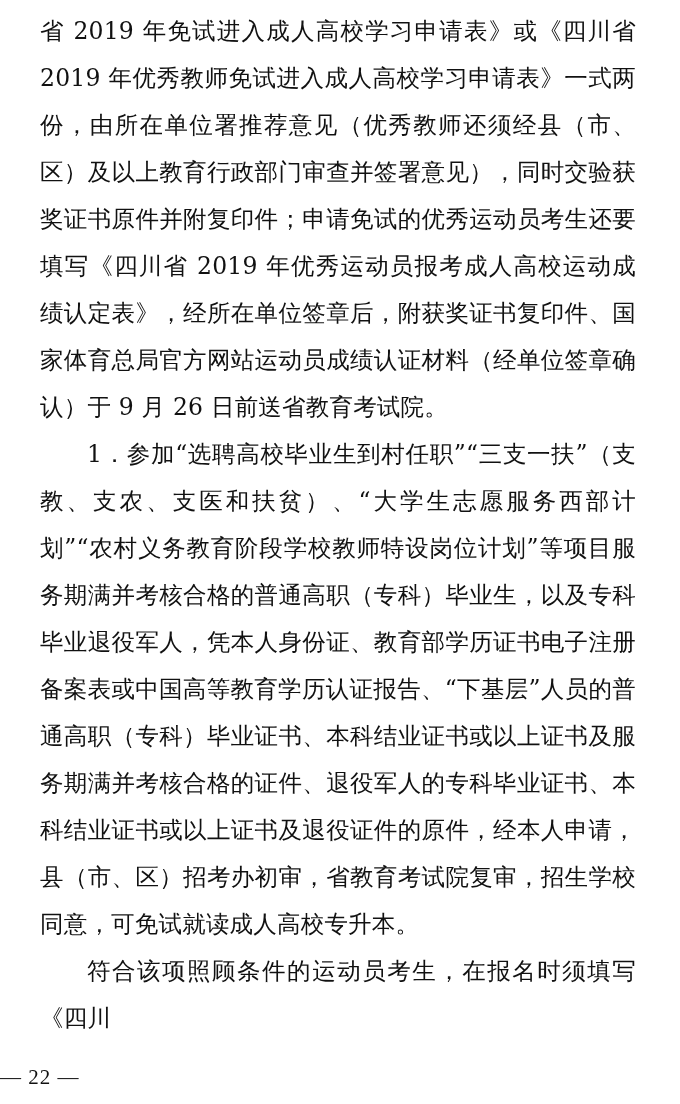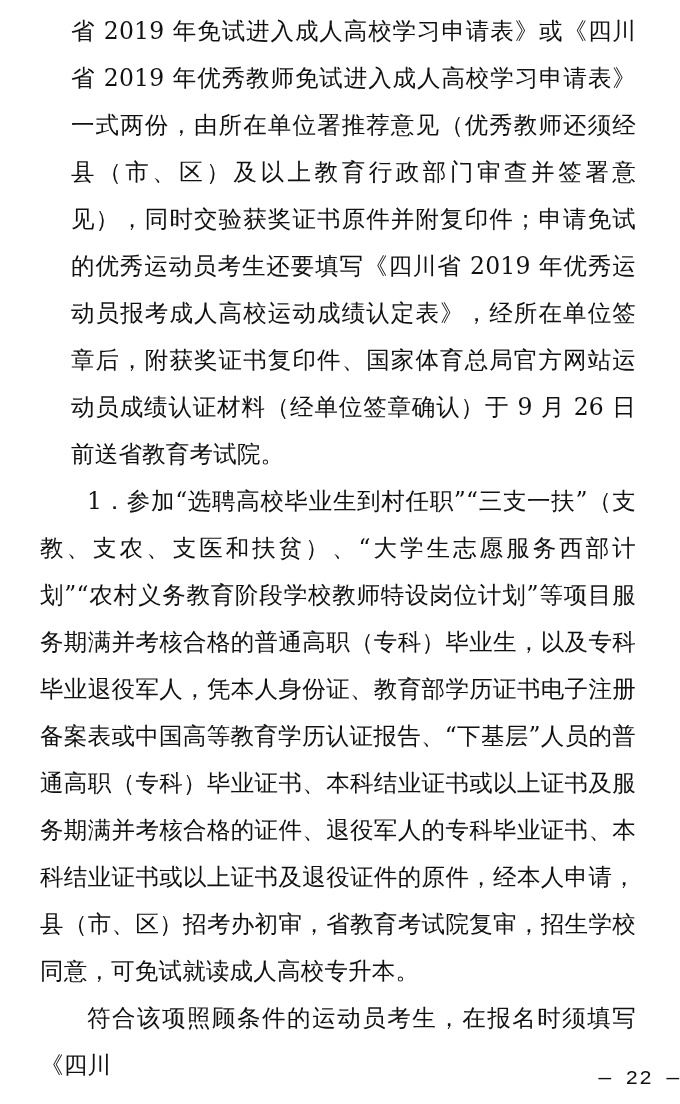--- a/index.html
+++ b/index.html
@@ -33,30 +33,29 @@
     margin: 0;
     padding: 0;
     text-align: justify;
     text-justify: inter-ideograph;
   }
   .para.indent {
     text-indent: 2em;
   }
   .para.hang {
     text-indent: 0;
-    margin-left: 31px;
   }
   .page-number {
     position: absolute;
     left: 0;
     right: 0;
     bottom: 14px;
-    text-align: right;
+    text-align: left;
     font-size: 21px;
-    font-family: Liberation Mono, monospace;
+    font-family: Liberation Serif, serif;
     letter-spacing: 1px;
     color: #111111;
   }
 </style>
 </head>
 <body>
 
 <div class="page">
   <div class="doc-body">
     <p class="para hang">省 2019 年免试进入成人高校学习申请表》或《四川省 2019 年优秀教师免试进入成人高校学习申请表》一式两份，由所在单位署推荐意见（优秀教师还须经县（市、区）及以上教育行政部门审查并签署意见），同时交验获奖证书原件并附复印件；申请免试的优秀运动员考生还要填写《四川省 2019 年优秀运动员报考成人高校运动成绩认定表》，经所在单位签章后，附获奖证书复印件、国家体育总局官方网站运动员成绩认证材料（经单位签章确认）于 9 月 26 日前送省教育考试院。</p>

